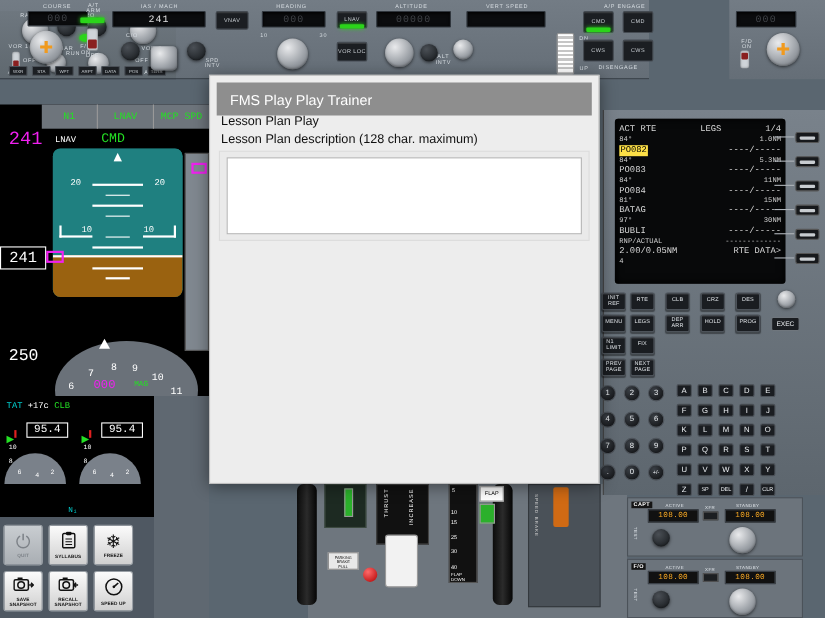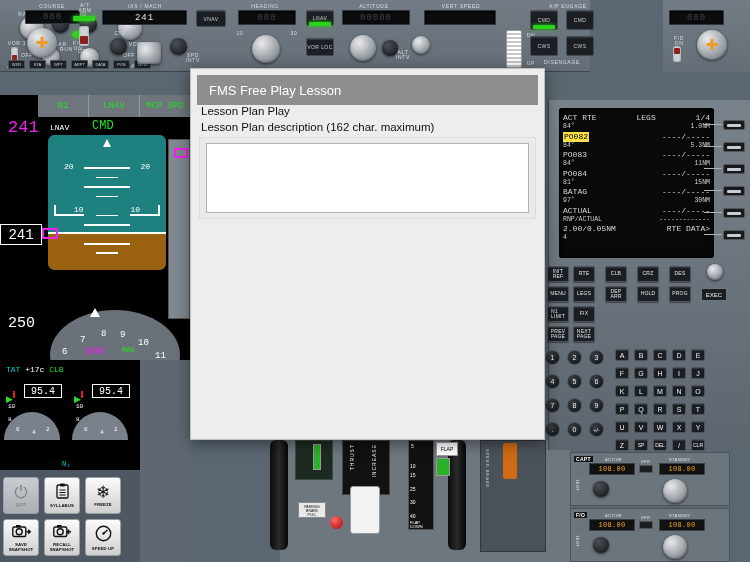--- a/index.html
+++ b/index.html
@@ -535,21 +535,21 @@
       </div>
       <div class="row">
         <span>BATAG</span>
         <span>----/-----</span>
       </div>
       <div class="row small">
         <span>97°</span>
         <span>30NM</span>
       </div>
       <div class="row">
-        <span>ACTUAL</span>
+        <span>BUBLI</span>
         <span>----/-----</span>
       </div>
       <div class="row small">
         <span>RNP/ACTUAL</span>
         <span>-------------</span>
       </div>
       <div class="row">
         <span>2.00/0.05NM</span>
         <span>RTE DATA&gt;</span>
       </div>
@@ -710,25 +710,25 @@
             <line x1="8.5" y1="8.5" x2="12.5" y2="5" stroke="#111" stroke-width="1.5"></line>
             <circle cx="8.5" cy="8.5" r="1.2" fill="#111"></circle>
           </svg>
       </div>
       <div class="cl">SPEED UP</div>
     </div>
   </div>
 
 
   <div id="dialog">
-    <div class="dlg-title">FMS Free Play Lesson</div>
+    <div class="dlg-title">FMS Play Play Trainer</div>
 
 
 
     <div class="dlbl">Lesson Plan Play</div>
 
-    <div class="dlbl">Lesson Plan description (162 char. maximum)</div>
+    <div class="dlbl">Lesson Plan description (128 char. maximum)</div>
     <div class="dgroup tight">
       <div class="dtarea"></div>
     </div>
   </div>
 
 </div>
 
 </body></html>

